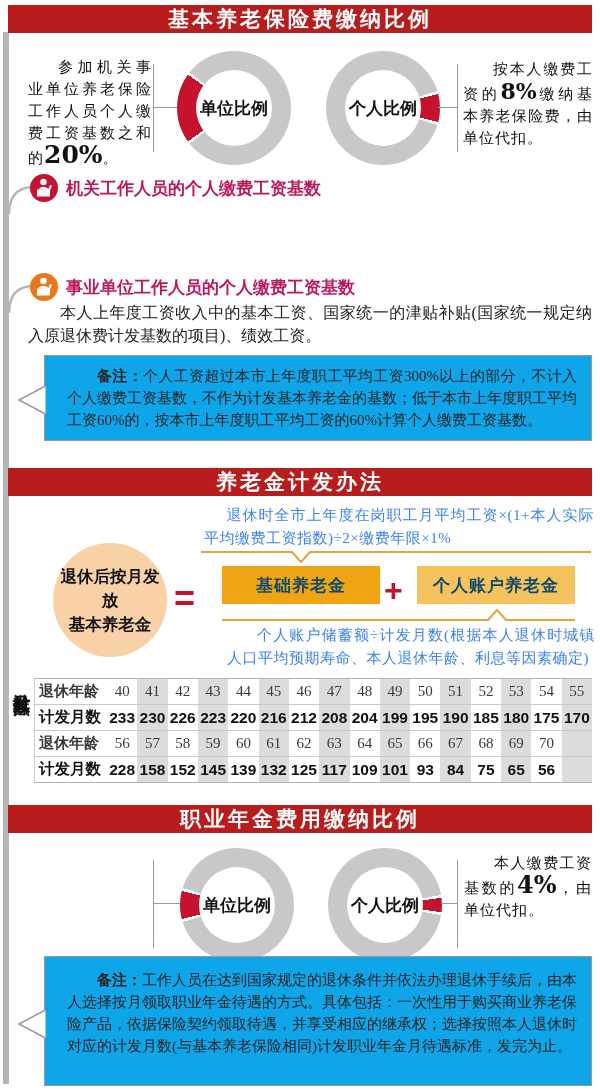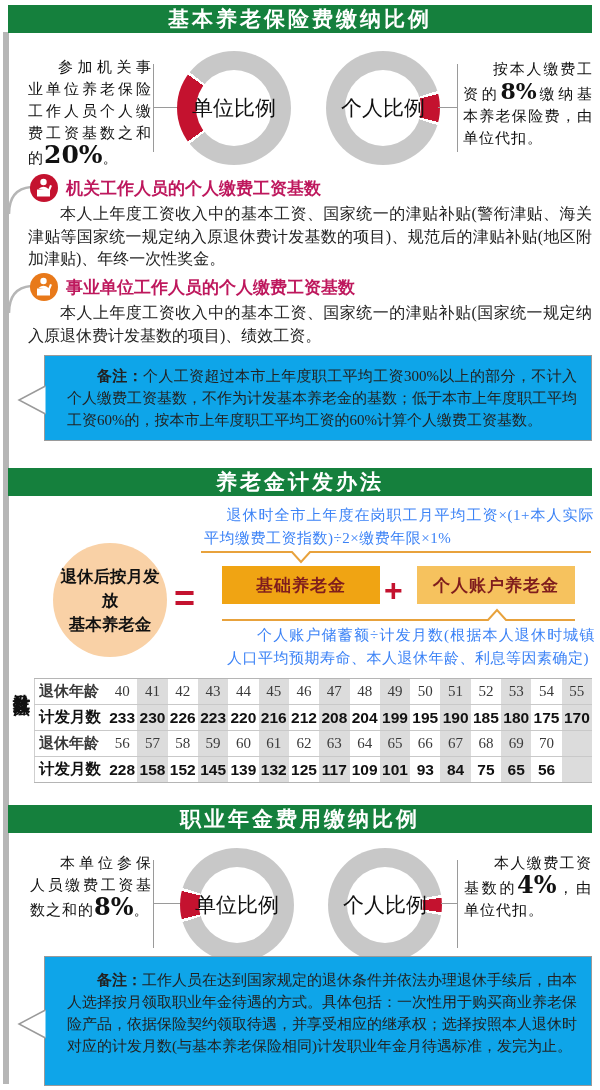--- a/index.html
+++ b/index.html
@@ -3,27 +3,27 @@
 <meta charset="utf-8">
 <style>
   html,body{margin:0;padding:0;background:#fff;}
   .page{position:relative;width:600px;height:1090px;background:#fff;overflow:hidden;
         font-family:"Liberation Serif",serif;color:#1a1a1a;}
   .abs{position:absolute;}
   
   .rail{left:3px;top:32px;width:6px;height:1052px;background:#b6b6b6;}
   .curve{fill:none;stroke:#b6b6b6;stroke-width:2.5;}
   
-  .banner{left:8px;width:584px;height:28px;background:#15803d;color:#fff;text-align:center;
+  .banner{left:8px;width:584px;height:28px;background:#b91c1c;color:#fff;text-align:center;
           font-family:"Liberation Sans",sans-serif;font-weight:bold;font-size:21px;line-height:28px;letter-spacing:3px;}
   
   .donut{width:114px;height:114px;border-radius:50%;}
   .donut::after{content:"";position:absolute;inset:19px;background:#fff;border-radius:50%;}
   .donut .dlabel{position:absolute;inset:0;display:flex;align-items:center;justify-content:center;
-                 font-family:"Liberation Sans",sans-serif;font-weight:normal;font-size:21px;z-index:1;color:#111;}
+                 font-family:"Liberation Sans",sans-serif;font-weight:bold;font-size:17px;z-index:1;color:#111;}
   .vline{width:1px;background:#9a9a9a;}
   .hline{height:1px;background:#9a9a9a;}
   
   .side-note{font-size:15px;line-height:22px;text-align:justify;text-indent:2em;letter-spacing:1px;color:#111;}
   .side-note .big{font-size:25px;font-weight:bold;letter-spacing:0;font-family:"DejaVu Serif",serif;}
   
   .bullet-icon{width:28px;height:28px;border-radius:50%;}
   .bullet-icon.red{background:#C4122F;}
   .bullet-icon.orange{background:#E8791A;}
   .bullet-head{font-family:"Liberation Sans",sans-serif;font-weight:bold;font-size:17px;line-height:24px;color:#be185d;}
@@ -34,21 +34,21 @@
   .note-par b{font-family:"Liberation Sans",sans-serif;}
   .tailsvg{overflow:visible;}
   .tail{fill:#fff;stroke:#9a9a9a;stroke-width:1.5;}
   
   .formula-par{font-size:15px;line-height:23px;text-align:justify;letter-spacing:0.5px;color:#3b82f6;}
   .fcircle{width:114px;height:114px;border-radius:50%;background:#F9D1A6;display:flex;flex-direction:column;
            align-items:center;justify-content:center;font-family:"Liberation Sans",sans-serif;
            font-weight:bold;font-size:16.5px;line-height:24px;color:#111;text-align:center;}
   .op{color:#C4122F;font-family:"Liberation Sans",sans-serif;font-weight:bold;}
   .fbox{height:38px;display:flex;align-items:center;justify-content:center;
-        font-family:"Liberation Sans",sans-serif;font-weight:bold;font-size:17px;color:#7f1d1d;letter-spacing:1px;}
+        font-family:"Liberation Sans",sans-serif;font-weight:bold;font-size:17px;color:#0c4a6e;letter-spacing:1px;}
   .fbox.dark{background:#F0A413;}
   .fbox.light{background:#F6C25E;}
   .bracket{fill:none;stroke:#E8A23C;stroke-width:2;}
   
   .tbl-side{writing-mode:vertical-rl;text-orientation:upright;font-weight:bold;font-size:17px;
             letter-spacing:1px;color:#111;font-family:"Liberation Serif",serif;}
   table.months{border-collapse:collapse;table-layout:fixed;width:558px;
                border-top:1px solid #b5b5b5;border-bottom:1px solid #b5b5b5;border-left:1px solid #cfcfcf;}
   table.months td{height:25px;text-align:center;padding:0;border-top:1px solid #c9c9c9;}
   table.months tr:first-child td{border-top:none;}
@@ -93,21 +93,20 @@
   <p class="abs side-note" style="left:463px;top:58px;width:130px;margin:0;"><span>按本人缴费工资的</span><span class="big" style="font-size:22px;">8%</span><span>缴纳基本养老保险费，由单位代扣。</span></p>
 
   <div class="abs bullet-icon red" style="left:30px;top:174px;">
     <svg viewBox="0 0 28 28" width="28" height="28">
         <circle cx="13.5" cy="8" r="3.2" fill="#fff"></circle>
         <path d="M8.5,15 q5,-4.5 10,0 l1.5,-4 2,0.8 -2.2,5.2 z" fill="#fff"></path>
         <rect x="7" y="15.5" width="13" height="7" fill="#fff"></rect>
       </svg>
   </div>
   <div class="abs bullet-head" style="left:66px;top:177px;">机关工作人员的个人缴费工资基数</div>
-  <p class="abs body-par" style="left:28px;top:203px;width:564px;margin:0;">本人上年度工资收入中的基本工资、国家统一的津贴补贴(警衔津贴、海关津贴等国家统一规定纳入原退休费计发基数的项目)、规范后的津贴补贴(地区附加津贴)、年终一次性奖金。</p>
 
   <div class="abs bullet-icon orange" style="left:30px;top:273px;">
     <svg viewBox="0 0 28 28" width="28" height="28">
         <circle cx="13.5" cy="8" r="3.2" fill="#fff"></circle>
         <path d="M8.5,15 q5,-4.5 10,0 l1.5,-4 2,0.8 -2.2,5.2 z" fill="#fff"></path>
         <rect x="7" y="15.5" width="13" height="7" fill="#fff"></rect>
       </svg>
   </div>
   <div class="abs bullet-head" style="left:66px;top:276px;">事业单位工作人员的个人缴费工资基数</div>
   <p class="abs body-par" style="left:28px;top:302px;width:564px;margin:0;">本人上年度工资收入中的基本工资、国家统一的津贴补贴(国家统一规定纳入原退休费计发基数的项目)、绩效工资。</p>
@@ -221,21 +220,20 @@
           <td>56</td>
           <td class="stripe"></td>
         </tr>
       </tbody>
   </table>
 
   <div class="abs banner" style="top:805px;">
     <span>职业年金费用缴纳比例</span>
   </div>
 
-  <p class="abs side-note" style="left:30px;top:852px;width:122px;margin:0;"><span>本单位参保人员缴费工资基数之和的</span><span class="big" style="font-size:24px;">8%</span><span>。</span></p>
 
   <div class="abs vline" style="left:153px;top:860px;height:88px;"></div>
   <div class="abs hline" style="left:153px;top:903px;width:29px;"></div>
 
   <div class="abs donut" style="left: 180px; top: 848px; background: conic-gradient(rgb(200, 200, 200) 0deg, rgb(200, 200, 200) 252.6deg, rgb(255, 255, 255) 252.6deg, rgb(255, 255, 255) 255.6deg, rgb(196, 18, 47) 255.6deg, rgb(196, 18, 47) 284.4deg, rgb(255, 255, 255) 284.4deg, rgb(255, 255, 255) 287.4deg, rgb(200, 200, 200) 287.4deg, rgb(200, 200, 200) 360deg);">
     <span class="dlabel">单位比例</span>
   </div>
   <div class="abs donut" style="left: 328px; top: 848px; background: conic-gradient(rgb(200, 200, 200) 0deg, rgb(200, 200, 200) 79.8deg, rgb(255, 255, 255) 79.8deg, rgb(255, 255, 255) 82.8deg, rgb(196, 18, 47) 82.8deg, rgb(196, 18, 47) 97.2deg, rgb(255, 255, 255) 97.2deg, rgb(255, 255, 255) 100.2deg, rgb(200, 200, 200) 100.2deg, rgb(200, 200, 200) 360deg);">
     <span class="dlabel">个人比例</span>
   </div>

